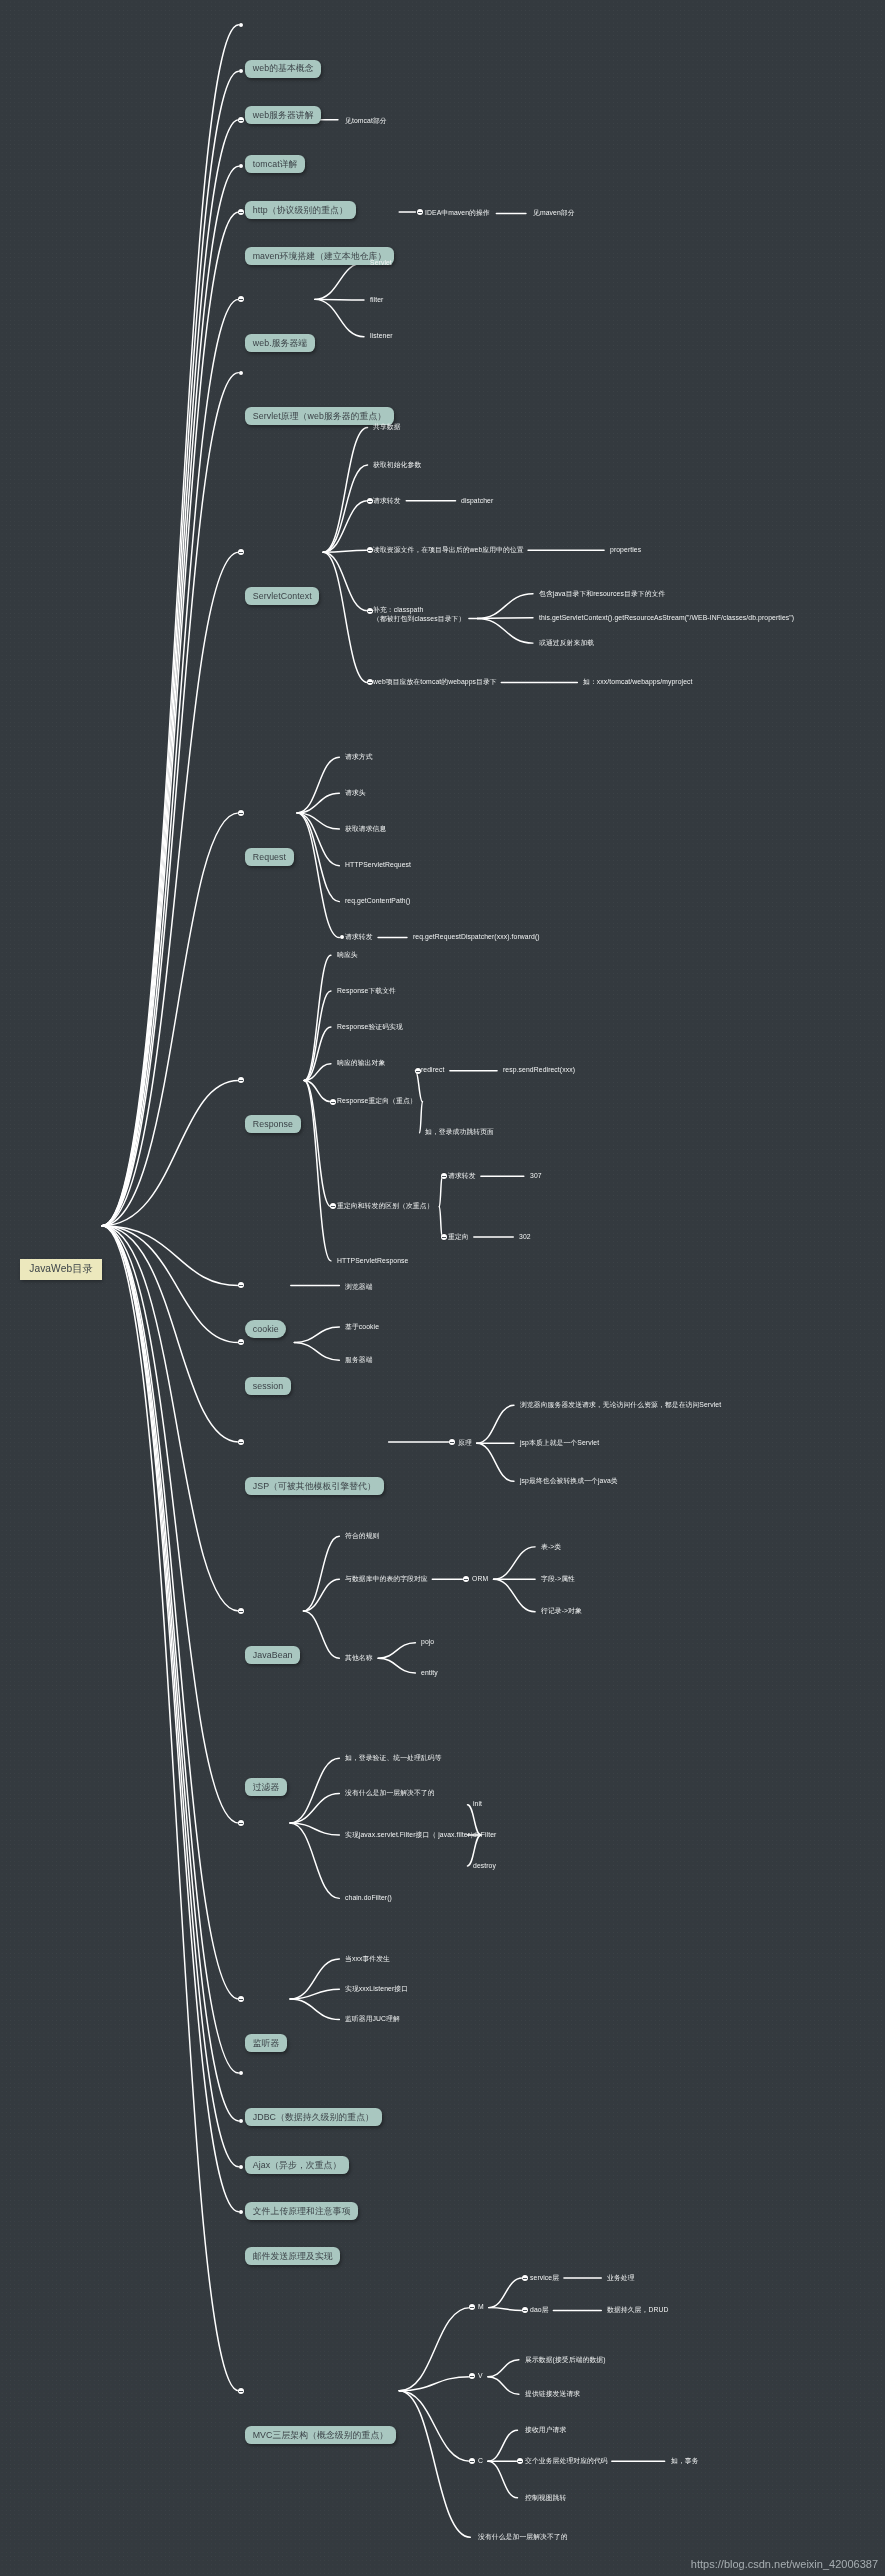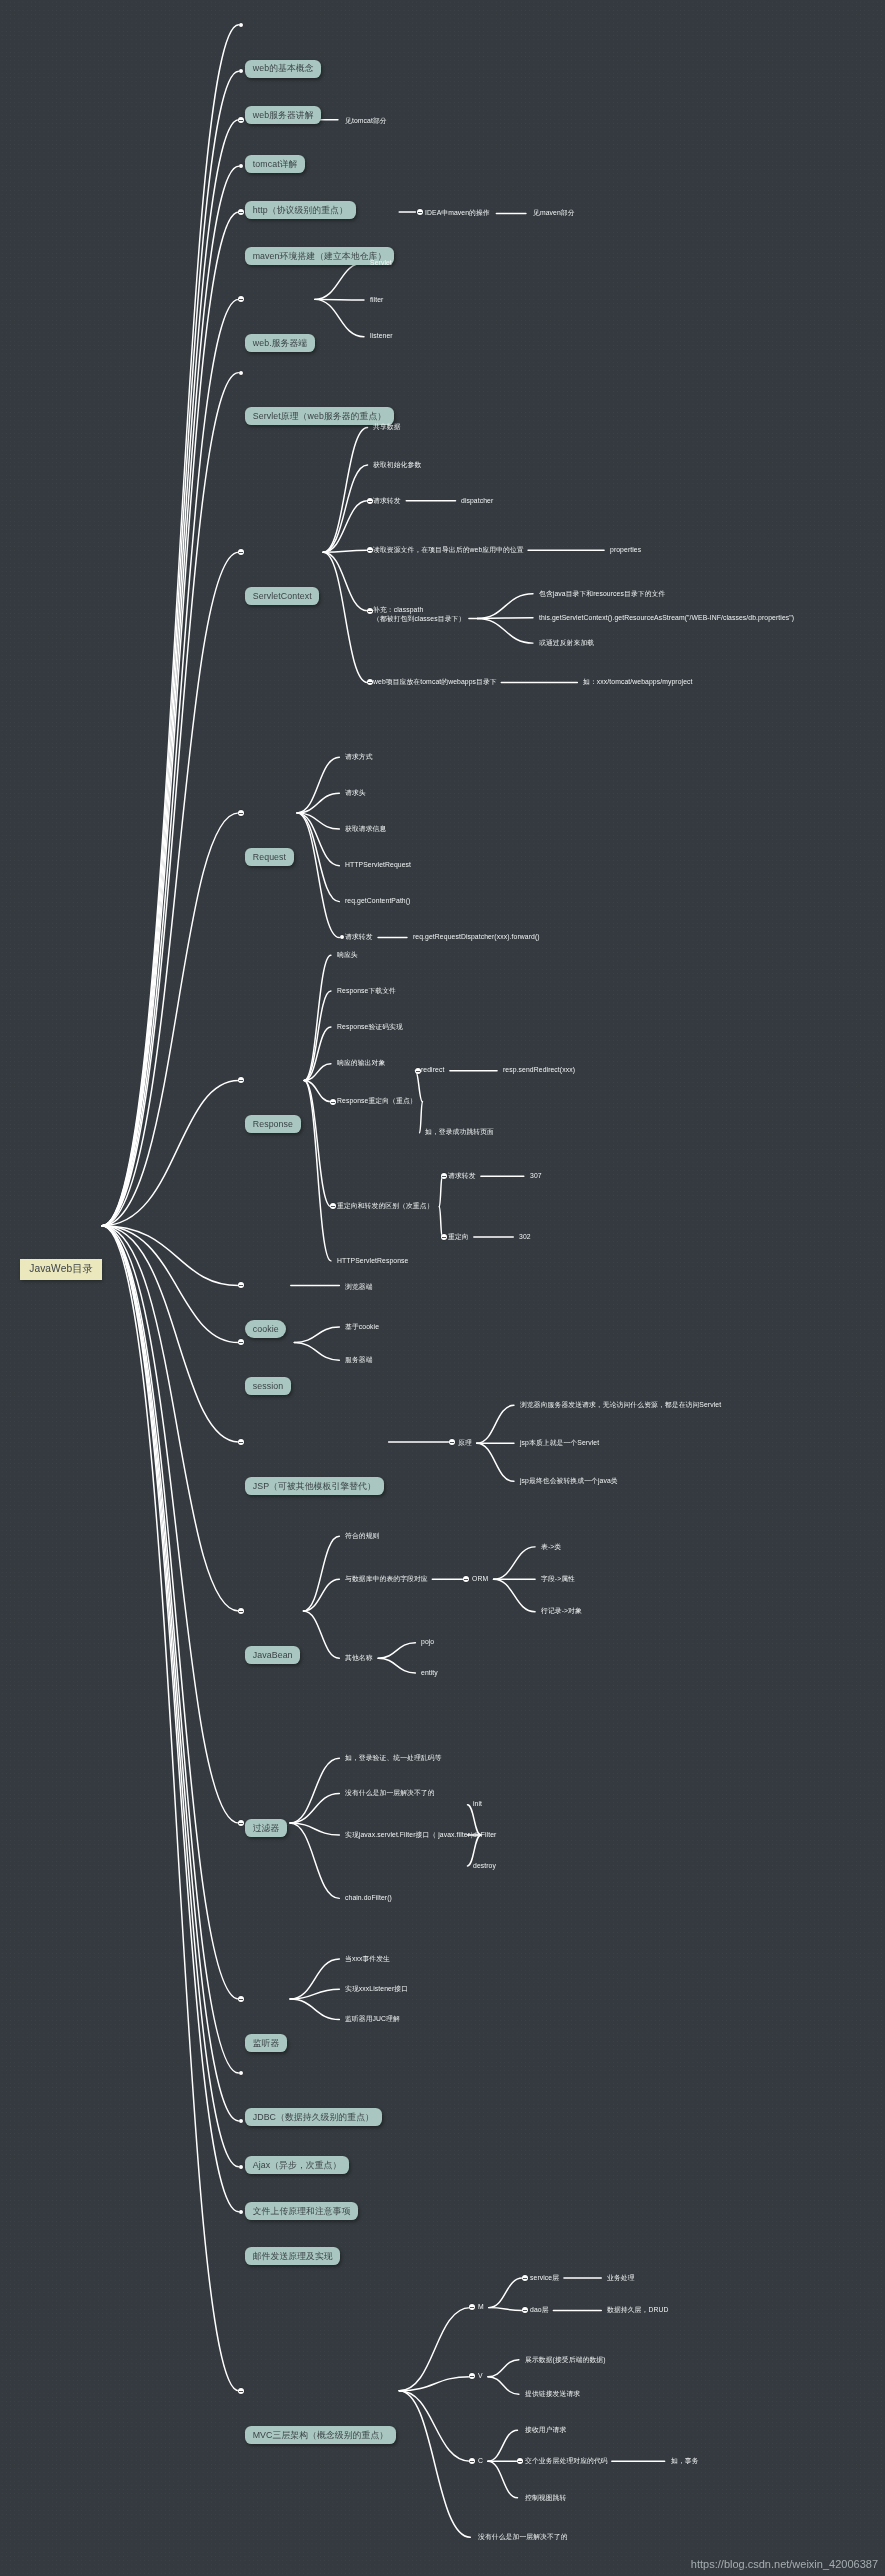--- a/index.html
+++ b/index.html
@@ -182,21 +182,21 @@
   <div class="node" style="left:245px;top:203px;">maven环境搭建（建立本地仓库）</div>
   <div class="node" style="left:245px;top:290px;">web.服务器端</div>
   <div class="node" style="left:245px;top:363px;">Servlet原理（web服务器的重点）</div>
   <div class="node" style="left:245px;top:543px;">ServletContext</div>
   <div class="node" style="left:245px;top:804px;">Request</div>
   <div class="node" style="left:245px;top:1071px;">Response</div>
   <div class="node" style="left:245px;top:1276px;border-radius:9px;">cookie</div>
   <div class="node" style="left:245px;top:1333px;text-align:center;">session</div>
   <div class="node" style="left:245px;top:1433px;">JSP（可被其他模板引擎替代）</div>
   <div class="node" style="left:245px;top:1602px;">JavaBean</div>
-  <div class="node" style="left:245px;top:1775px;">过滤器</div>
+  <div class="node" style="left:245px;top:1734px;">过滤器</div>
   <div class="node" style="left:245px;top:1990px;">监听器</div>
   <div class="node" style="left:245px;top:2064px;">JDBC（数据持久级别的重点）</div>
   <div class="node" style="left:245px;top:2112px;">Ajax（异步，次重点）</div>
   <div class="node" style="left:245px;top:2158px;">文件上传原理和注意事项</div>
   <div class="node" style="left:245px;top:2203px;">邮件发送原理及实现</div>
   <div class="node" style="left:245px;top:2382px;">MVC三层架构（概念级别的重点）</div>
 
   <div class="leaf" style="left:345px;top:117px;">见tomcat部分</div>
 
   <div class="leaf" style="left:425px;top:209px;">IDEA中maven的操作</div>

